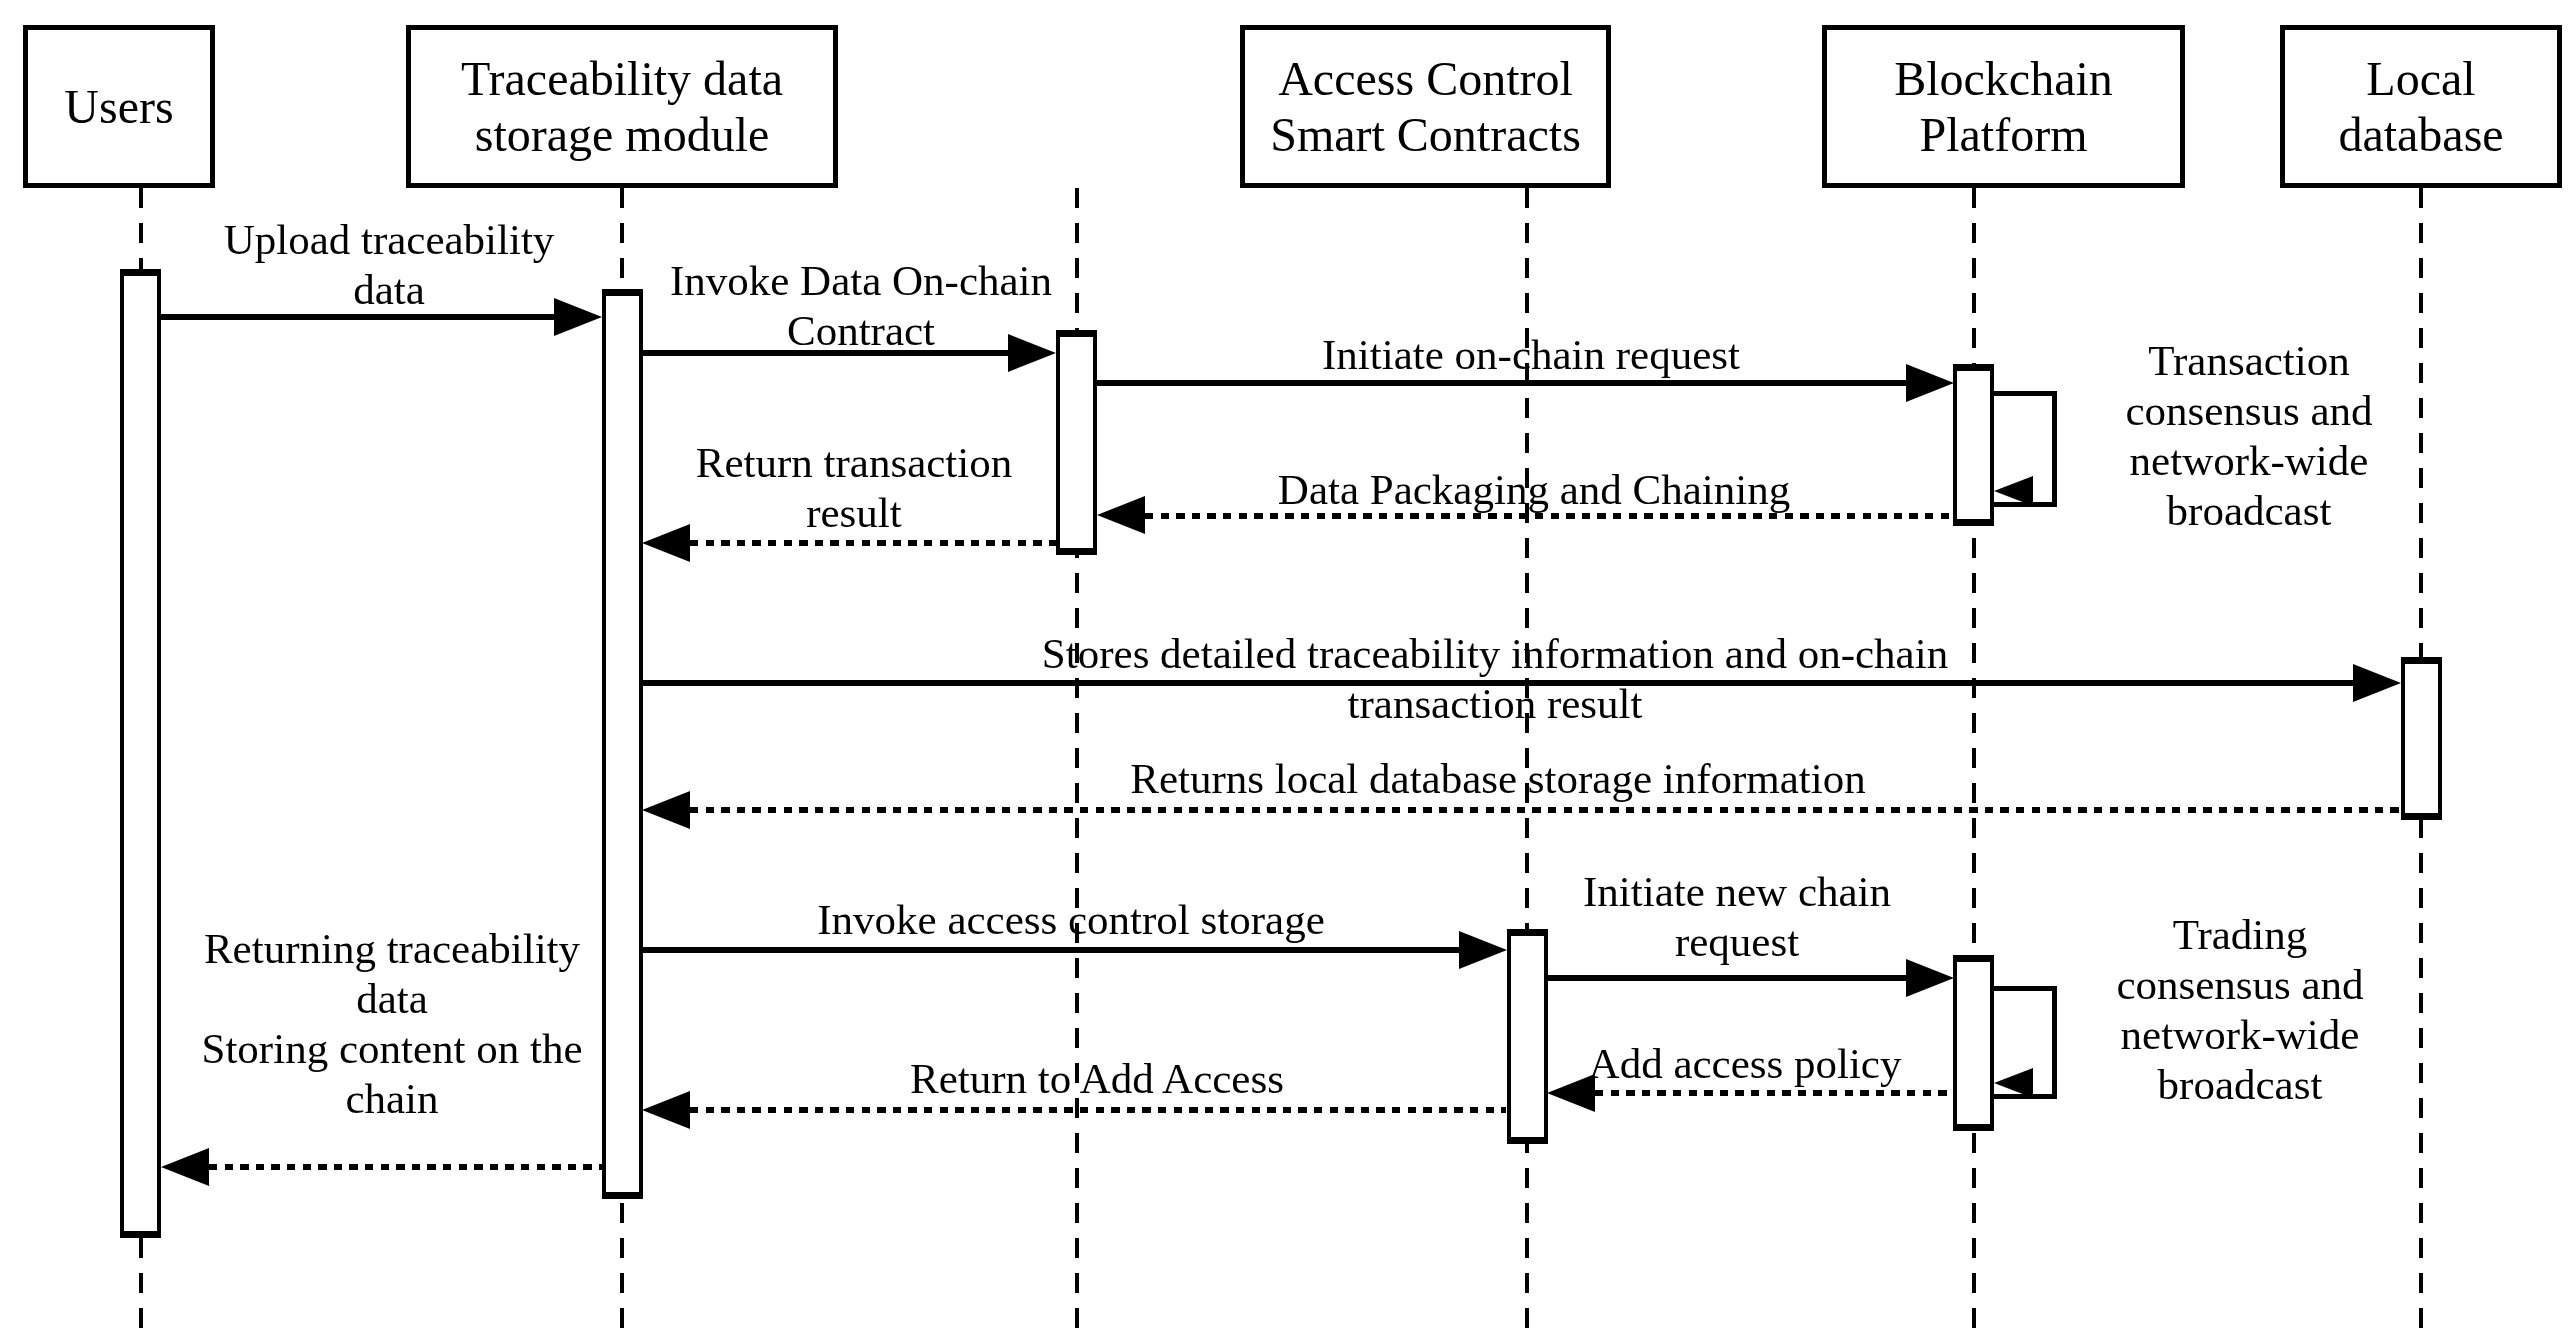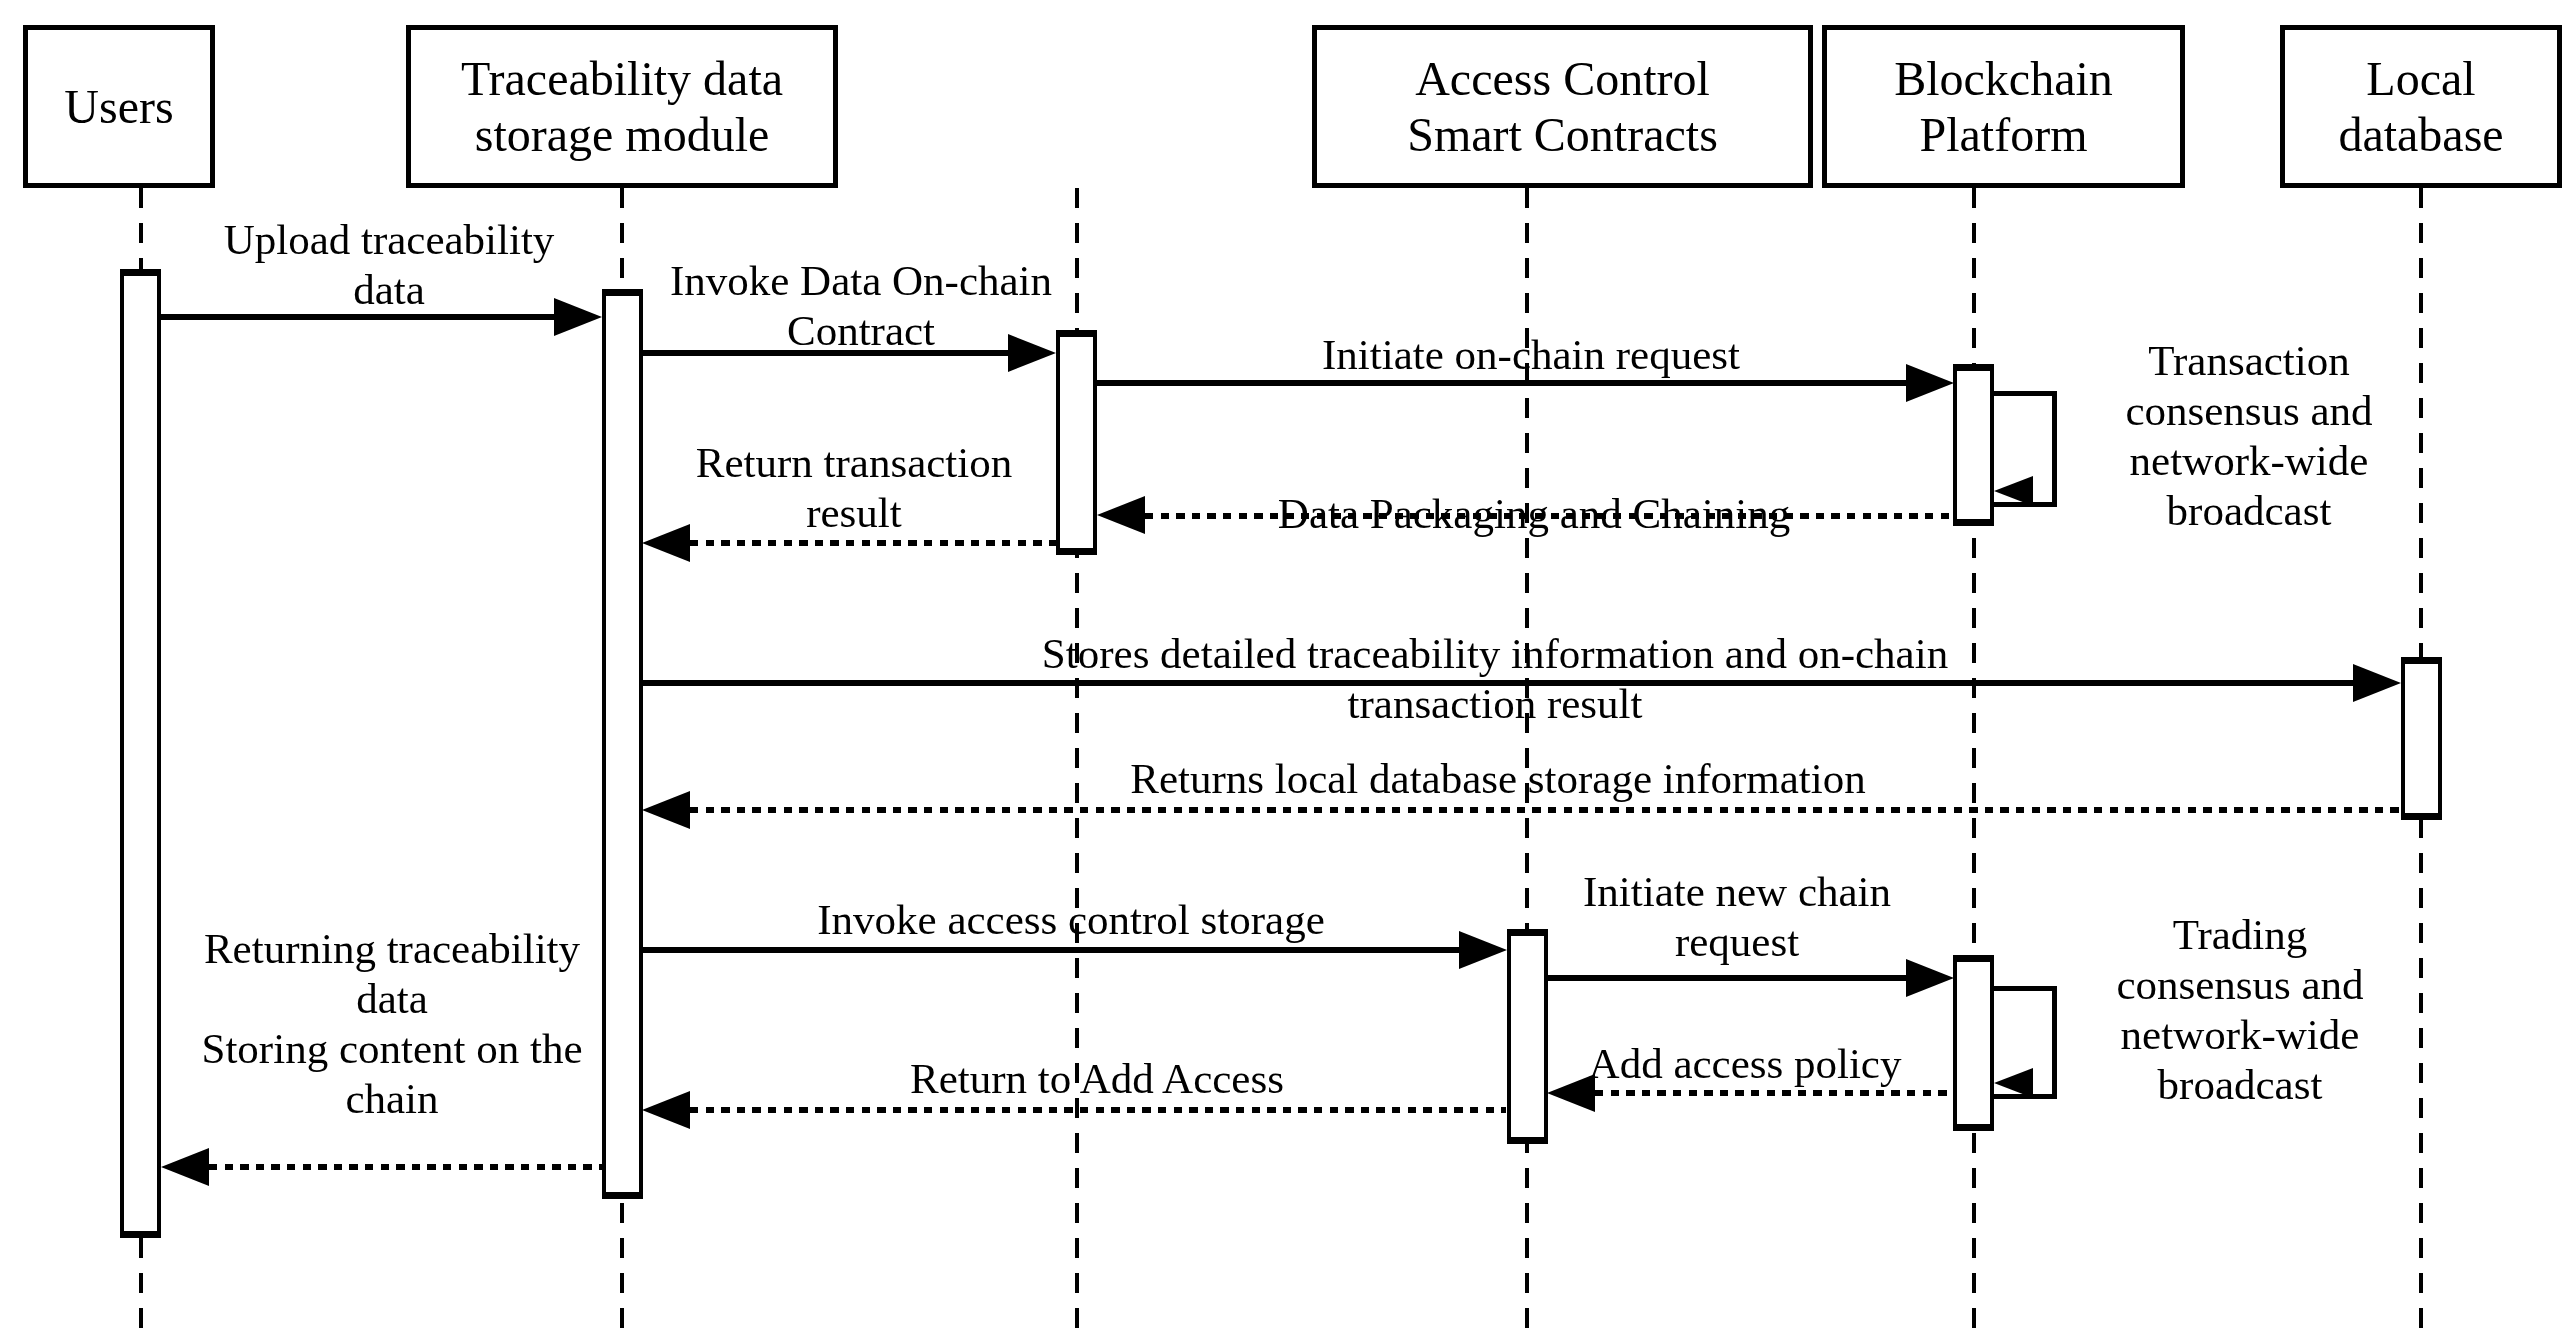--- a/index.html
+++ b/index.html
@@ -45,21 +45,21 @@
   <div class="lifeline" style="left:139px"></div>
   <div class="lifeline" style="left:620px"></div>
   <div class="lifeline" style="left:1075px"></div>
   <div class="lifeline" style="left:1525px"></div>
   <div class="lifeline" style="left:1972px"></div>
   <div class="lifeline" style="left:2419px"></div>
 
   <div class="box" style="left:23px;width:192px">Users</div>
   <div class="box" style="left:406px;width:432px">Traceability data
 storage module</div>
-  <div class="box" style="left:1312px;width:501px">Access Control
+  <div class="box" style="left:1240px;width:371px">Access Control
 Smart Contracts</div>
   <div class="box" style="left:1822px;width:363px">Blockchain
 Platform</div>
   <div class="box" style="left:2280px;width:282px">Local
 database</div>
 
   <div class="bar" style="left:120px;top:269px;height:969px"></div>
   <div class="bar" style="left:602px;top:289px;height:910px"></div>
   <div class="bar" style="left:1056px;top:330px;height:225px"></div>
   <div class="bar" style="left:1507px;top:929px;height:215px"></div>
@@ -92,21 +92,21 @@
     <div class="loop-ah" style="left:1994px;top:476px"></div>
     <div class="mlabel" style="left:2249px;top:336px">Transaction
 consensus and
 network-wide
 broadcast</div>
   </div>
 
   <div>
     <div class="dashed-line" style="left:1145px;top:513px;width:809px"></div>
     <div class="ah-l" style="left:1097px;top:496px"></div>
-    <div class="mlabel" style="left:1534px;top:489px">Data Packaging and Chaining</div>
+    <div class="mlabel" style="left:1534px;top:465px">Data Packaging and Chaining</div>
   </div>
 
   <div>
     <div class="dashed-line" style="left:690px;top:540px;width:366px"></div>
     <div class="ah-l" style="left:642px;top:524px"></div>
     <div class="mlabel" style="left:854px;top:438px">Return transaction
 result</div>
   </div>
 
   <div>

